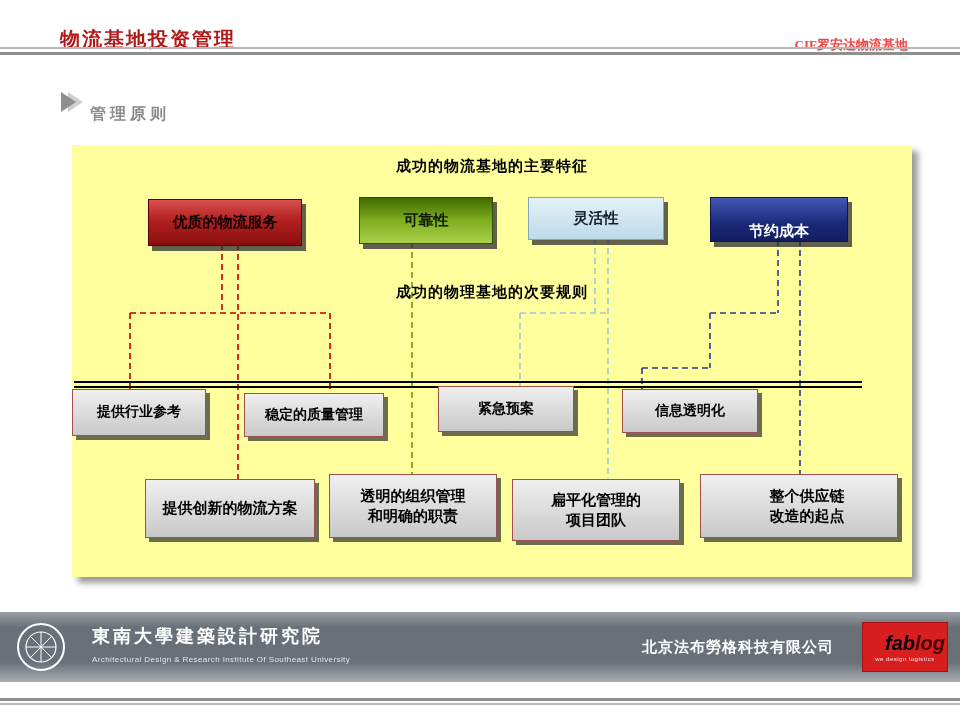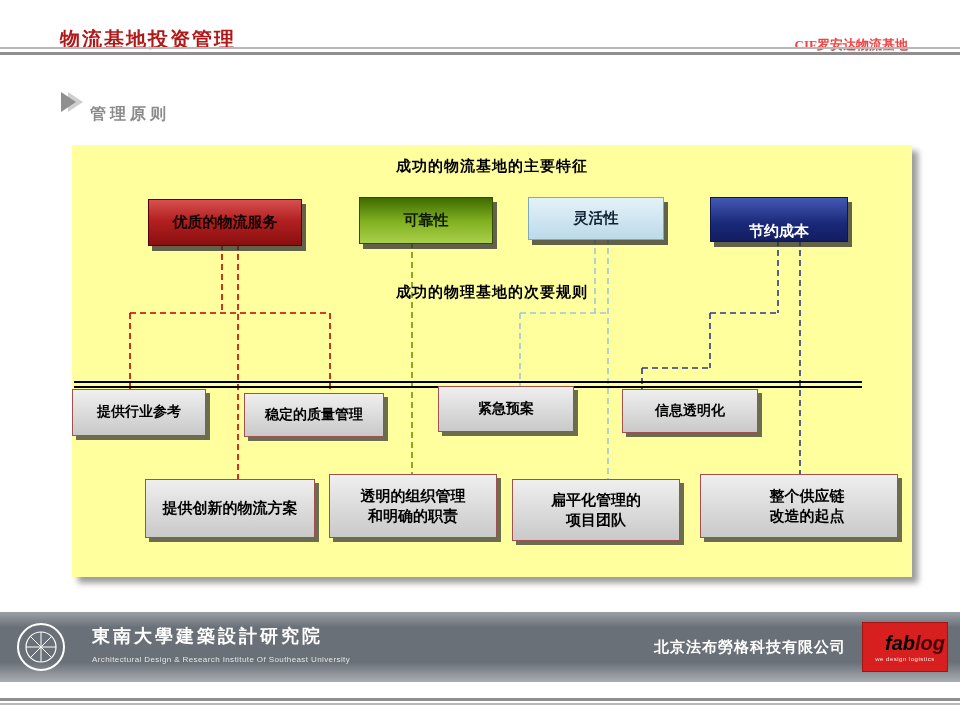--- a/index.html
+++ b/index.html
@@ -60,21 +60,21 @@
   .bb1 span,.bb2 span,.bb3 span,.bb4 span{font-size:15px;}
 
   
   .footer{position:absolute;left:0;top:612px;width:960px;height:70px;
           background:linear-gradient(180deg,#9aa0a6 0%,#6a7077 22%,#6a7077 72%,#a8aeb4 100%);}
   .seal{position:absolute;left:16px;top:10px;width:50px;height:50px;}
   .org{position:absolute;left:92px;top:12px;color:#fff;}
   .org-cn{font-size:18px;font-weight:bold;letter-spacing:3px;}
   .org-en{font-size:8px;color:#e6e6e6;margin-top:7px;letter-spacing:0.4px;
           font-family:"Liberation Sans","DejaVu Sans",sans-serif;}
-  .footer-right{position:absolute;right:12px;top:0;height:70px;display:flex;align-items:center;gap:16px;}
+  .footer-right{position:absolute;right:12px;top:0;height:70px;display:flex;align-items:center;gap:28px;}
   .company-name{font-size:15px;font-weight:bold;color:#fff;letter-spacing:1px;}
   .fablog{width:84px;height:48px;background:#d81f1f;display:flex;flex-direction:column;
           align-items:center;justify-content:center;border:1px solid #a51212;}
   .fablog-text{font-family:"Liberation Sans","DejaVu Sans",sans-serif;font-weight:bold;
                font-style:italic;font-size:20px;line-height:1;}
   .fablog-text .fab{color:#000000;margin-left:20px;}
   .fablog-text .log{color:#4a0000;}
   .fablog-tagline{font-family:"Liberation Sans","DejaVu Sans",sans-serif;font-size:6px;
                   color:#ffe8e8;margin-top:3px;letter-spacing:0.5px;}
 

